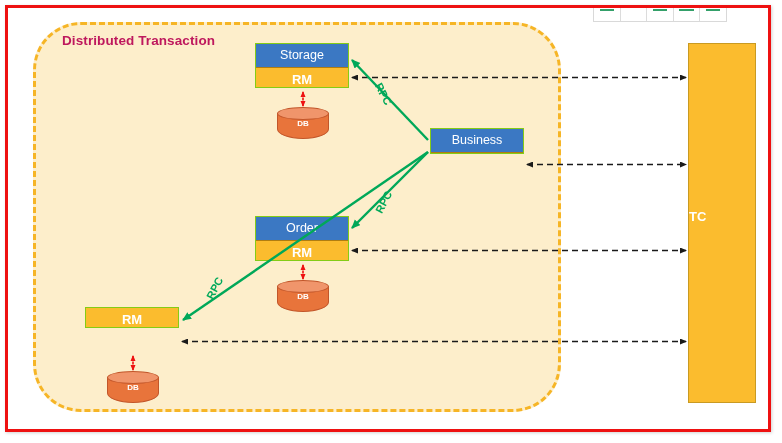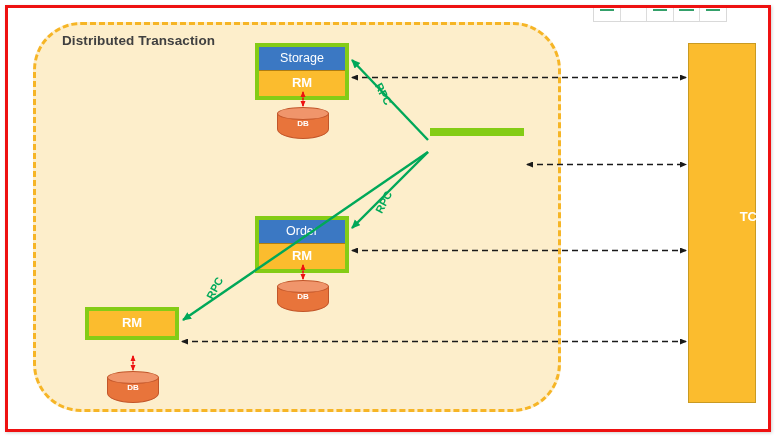--- a/index.html
+++ b/index.html
@@ -69,44 +69,44 @@
     border-radius: 48px;
     background: #fdeecb;
     box-sizing: border-box;
   }
   #dt-title {
     position: absolute;
     left: 62px;
     top: 33px;
     font-size: 13.5px;
     font-weight: bold;
-    color: #404040;
+    color: #be185d;
     letter-spacing: 0.1px;
     white-space: nowrap;
   }
 
   
   .node {
     position: absolute;
     width: 94px;
-    border: 4px solid #84cc16;
+    border: 1px solid #84cc16;
     box-sizing: border-box;
     z-index: 6;
   }
   .node .head {
     height: 23px;
     line-height: 23px;
     background: #3b78c3;
     color: #ffffff;
     font-size: 12.5px;
     text-align: center;
     border-bottom: 1px solid #b07d10;
   }
   .node .role {
-    height: 25px;
+    height: 19px;
     line-height: 23px;
     background: #fbbc2e;
     color: #ffffff;
     font-size: 13px;
     font-weight: bold;
     text-align: center;
   }
 
   #node-storage  { left: 255px; top: 43px; }
   #node-order    { left: 255px; top: 216px; }
@@ -162,21 +162,21 @@
     background: #fbbc2e;
     border: 1px solid #c99a22;
     box-sizing: border-box;
     z-index: 4;
   }
   #tc-label {
     position: absolute;
     left: 0;
     top: 165px;
     width: 68px;
-    text-align: right;
+    text-align: left;
     font-size: 13px;
     font-weight: bold;
     color: #ffffff;
   }
 
   
   #edges {
     position: absolute;
     left: 0; top: 0;
     width: 782px; height: 443px;
@@ -282,20 +282,21 @@
   <div class="node" id="node-order">
     <div class="head">Order</div>
     <div class="role">RM</div>
   </div>
 
   <div class="node" id="node-account">
     <div class="role">RM</div>
   </div>
 
   <div class="node" id="node-business">
+    <div class="head">Business</div>
   </div>
 
   <div class="db" id="db-storage">
     <div class="body"></div>
       <div class="top"></div>
     <div class="label">DB</div>
   </div>
   <div class="db" id="db-order">
     <div class="body"></div>
       <div class="top"></div>

